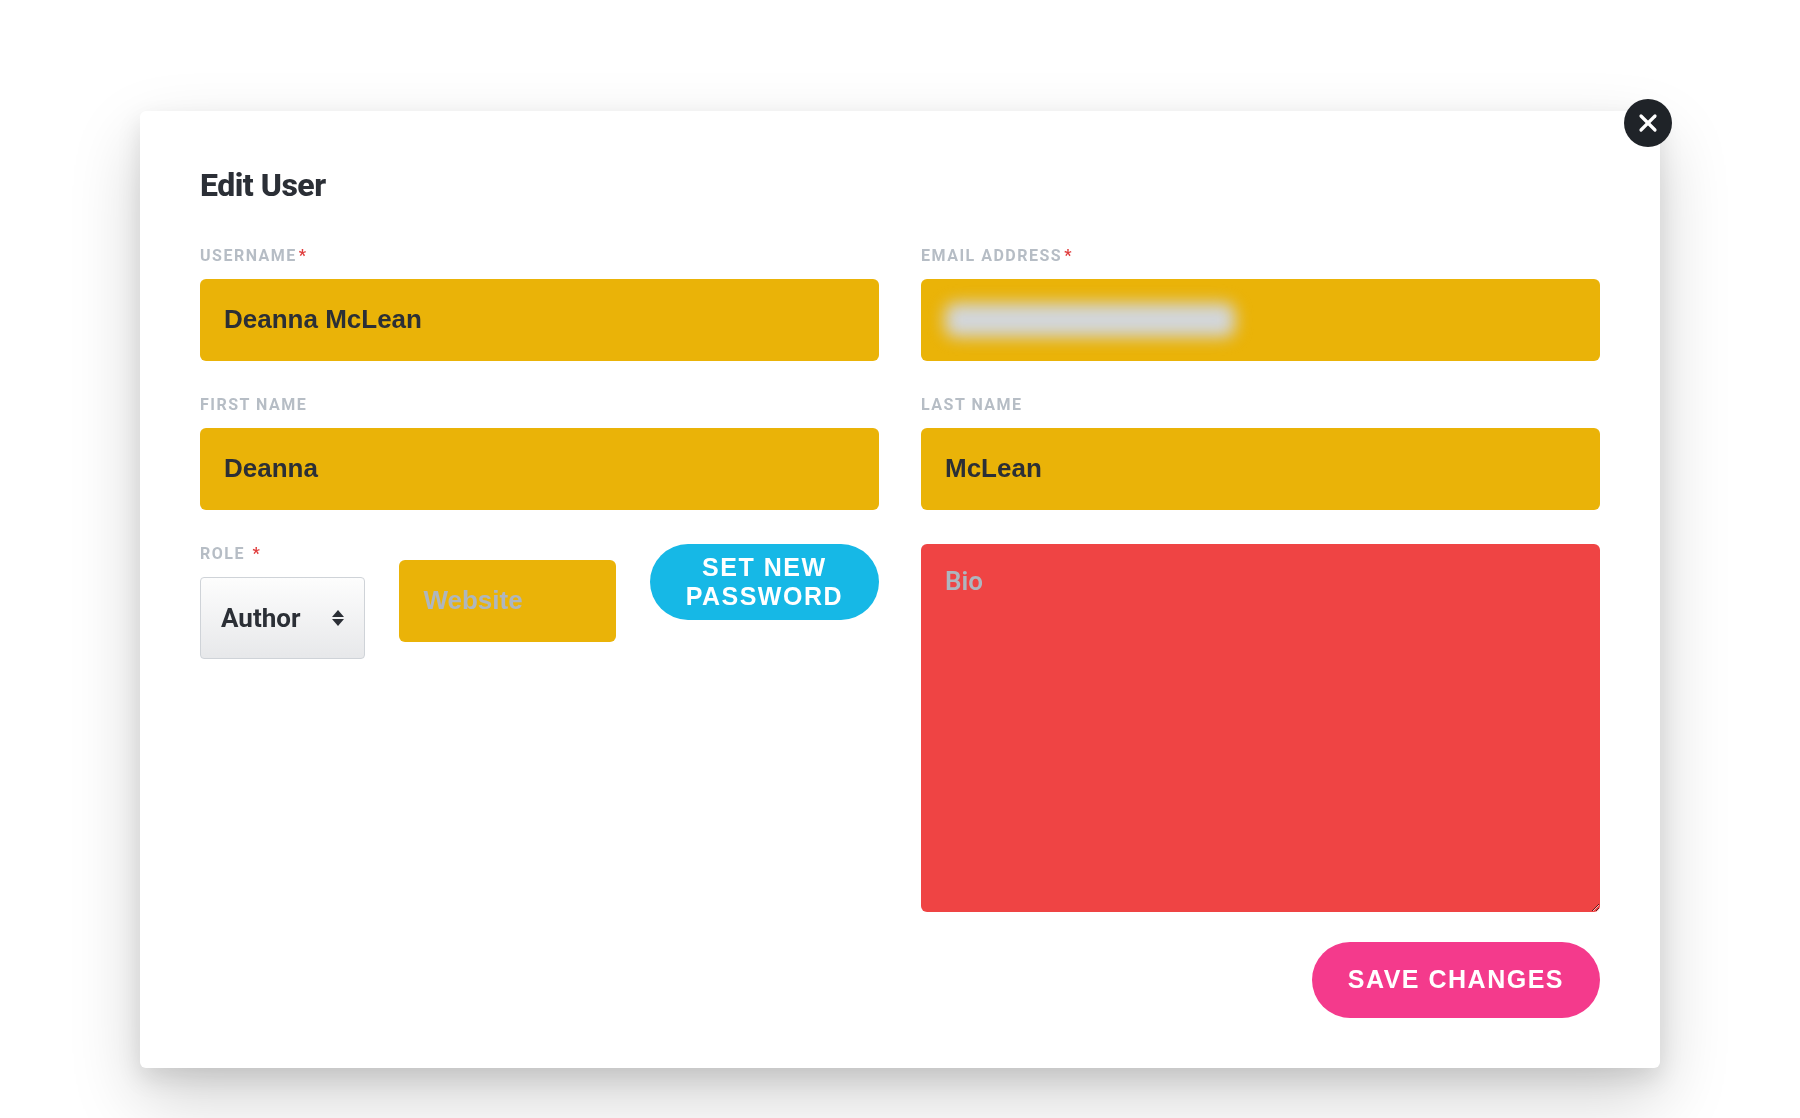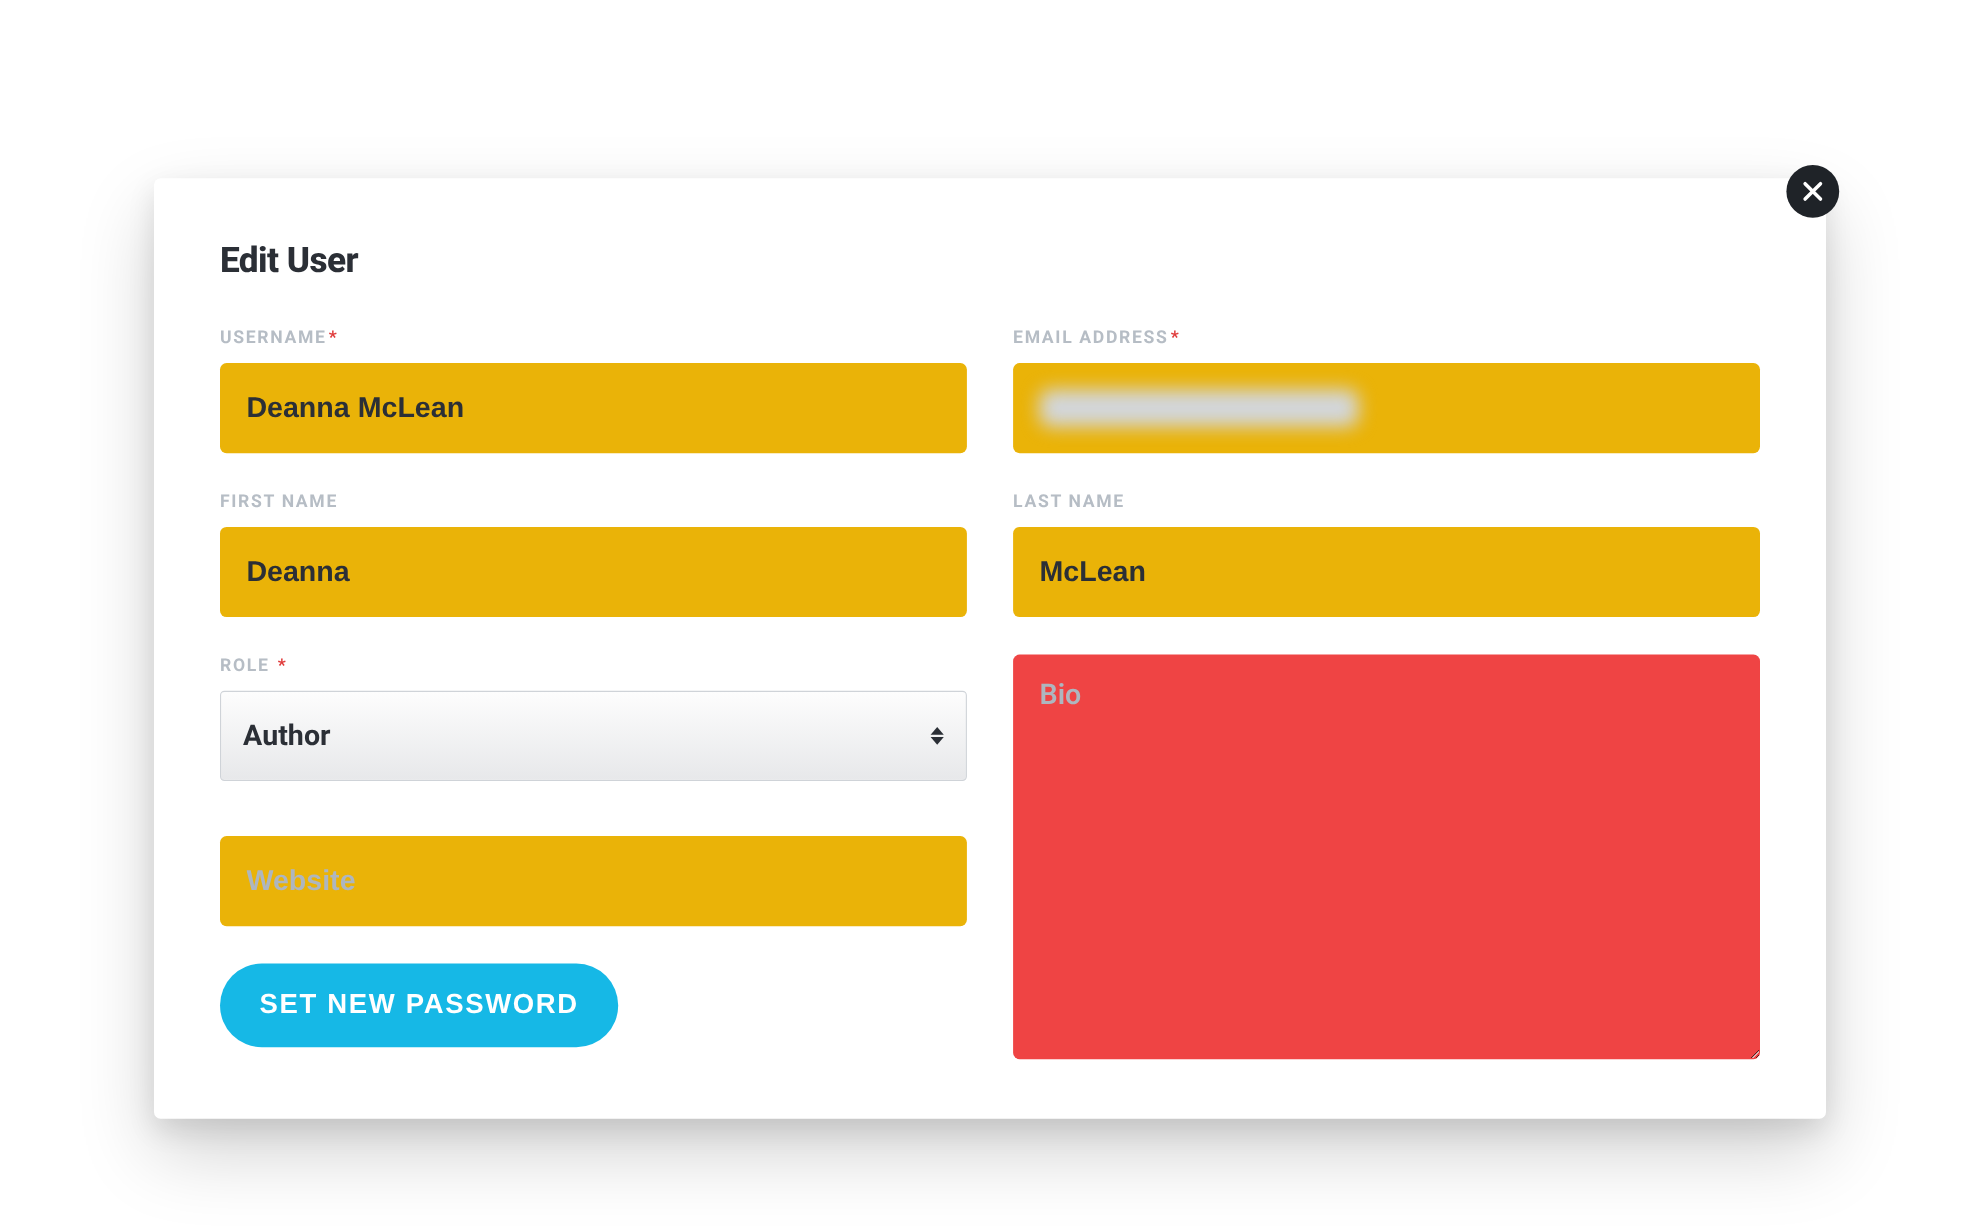--- a/index.html
+++ b/index.html
@@ -88,20 +88,21 @@
       position: relative;
       width: 100%;
       height: 82px;
       background: linear-gradient(#fdfdfd, #e7e8ea);
       border: 1px solid #cfd3d8;
       border-radius: 4px;
       display: flex;
       align-items: center;
       padding: 0 20px;
       cursor: pointer;
+      gap: 32px;
     }
     .select-value {
       font-size: 26px;
       font-weight: 700;
       color: #2b2f36;
       flex: 1;
     }
     .select-caret {
       display: flex;
       flex-direction: column;
@@ -144,21 +145,20 @@
       letter-spacing: 1.5px;
       cursor: pointer;
       text-transform: uppercase;
       padding: 0 36px;
       height: 76px;
     }
     .btn-blue { background: #16b8e6; color: #ffffff; }
     .btn-pink { background: #f43a8c; color: #ffffff; }
     .left-stack {
       display: flex;
-      flex-direction: column;
       gap: 34px;
     }
     .website-gap { margin-top: 16px; }
     .footer {
       display: flex;
       justify-content: flex-end;
       margin-top: 26px;
     }
     .blur-pill {
       position: absolute;
@@ -243,15 +243,18 @@
         </div>
 
       </div>
 
       <div>
         <textarea class="textarea" placeholder="Bio" style=""></textarea>
       </div>
 
     </div>
 
+    <div class="footer">
+      <button class="btn btn-pink">SAVE CHANGES</button>
+    </div>
 
   </div>
 </div>
 
 </body></html>

